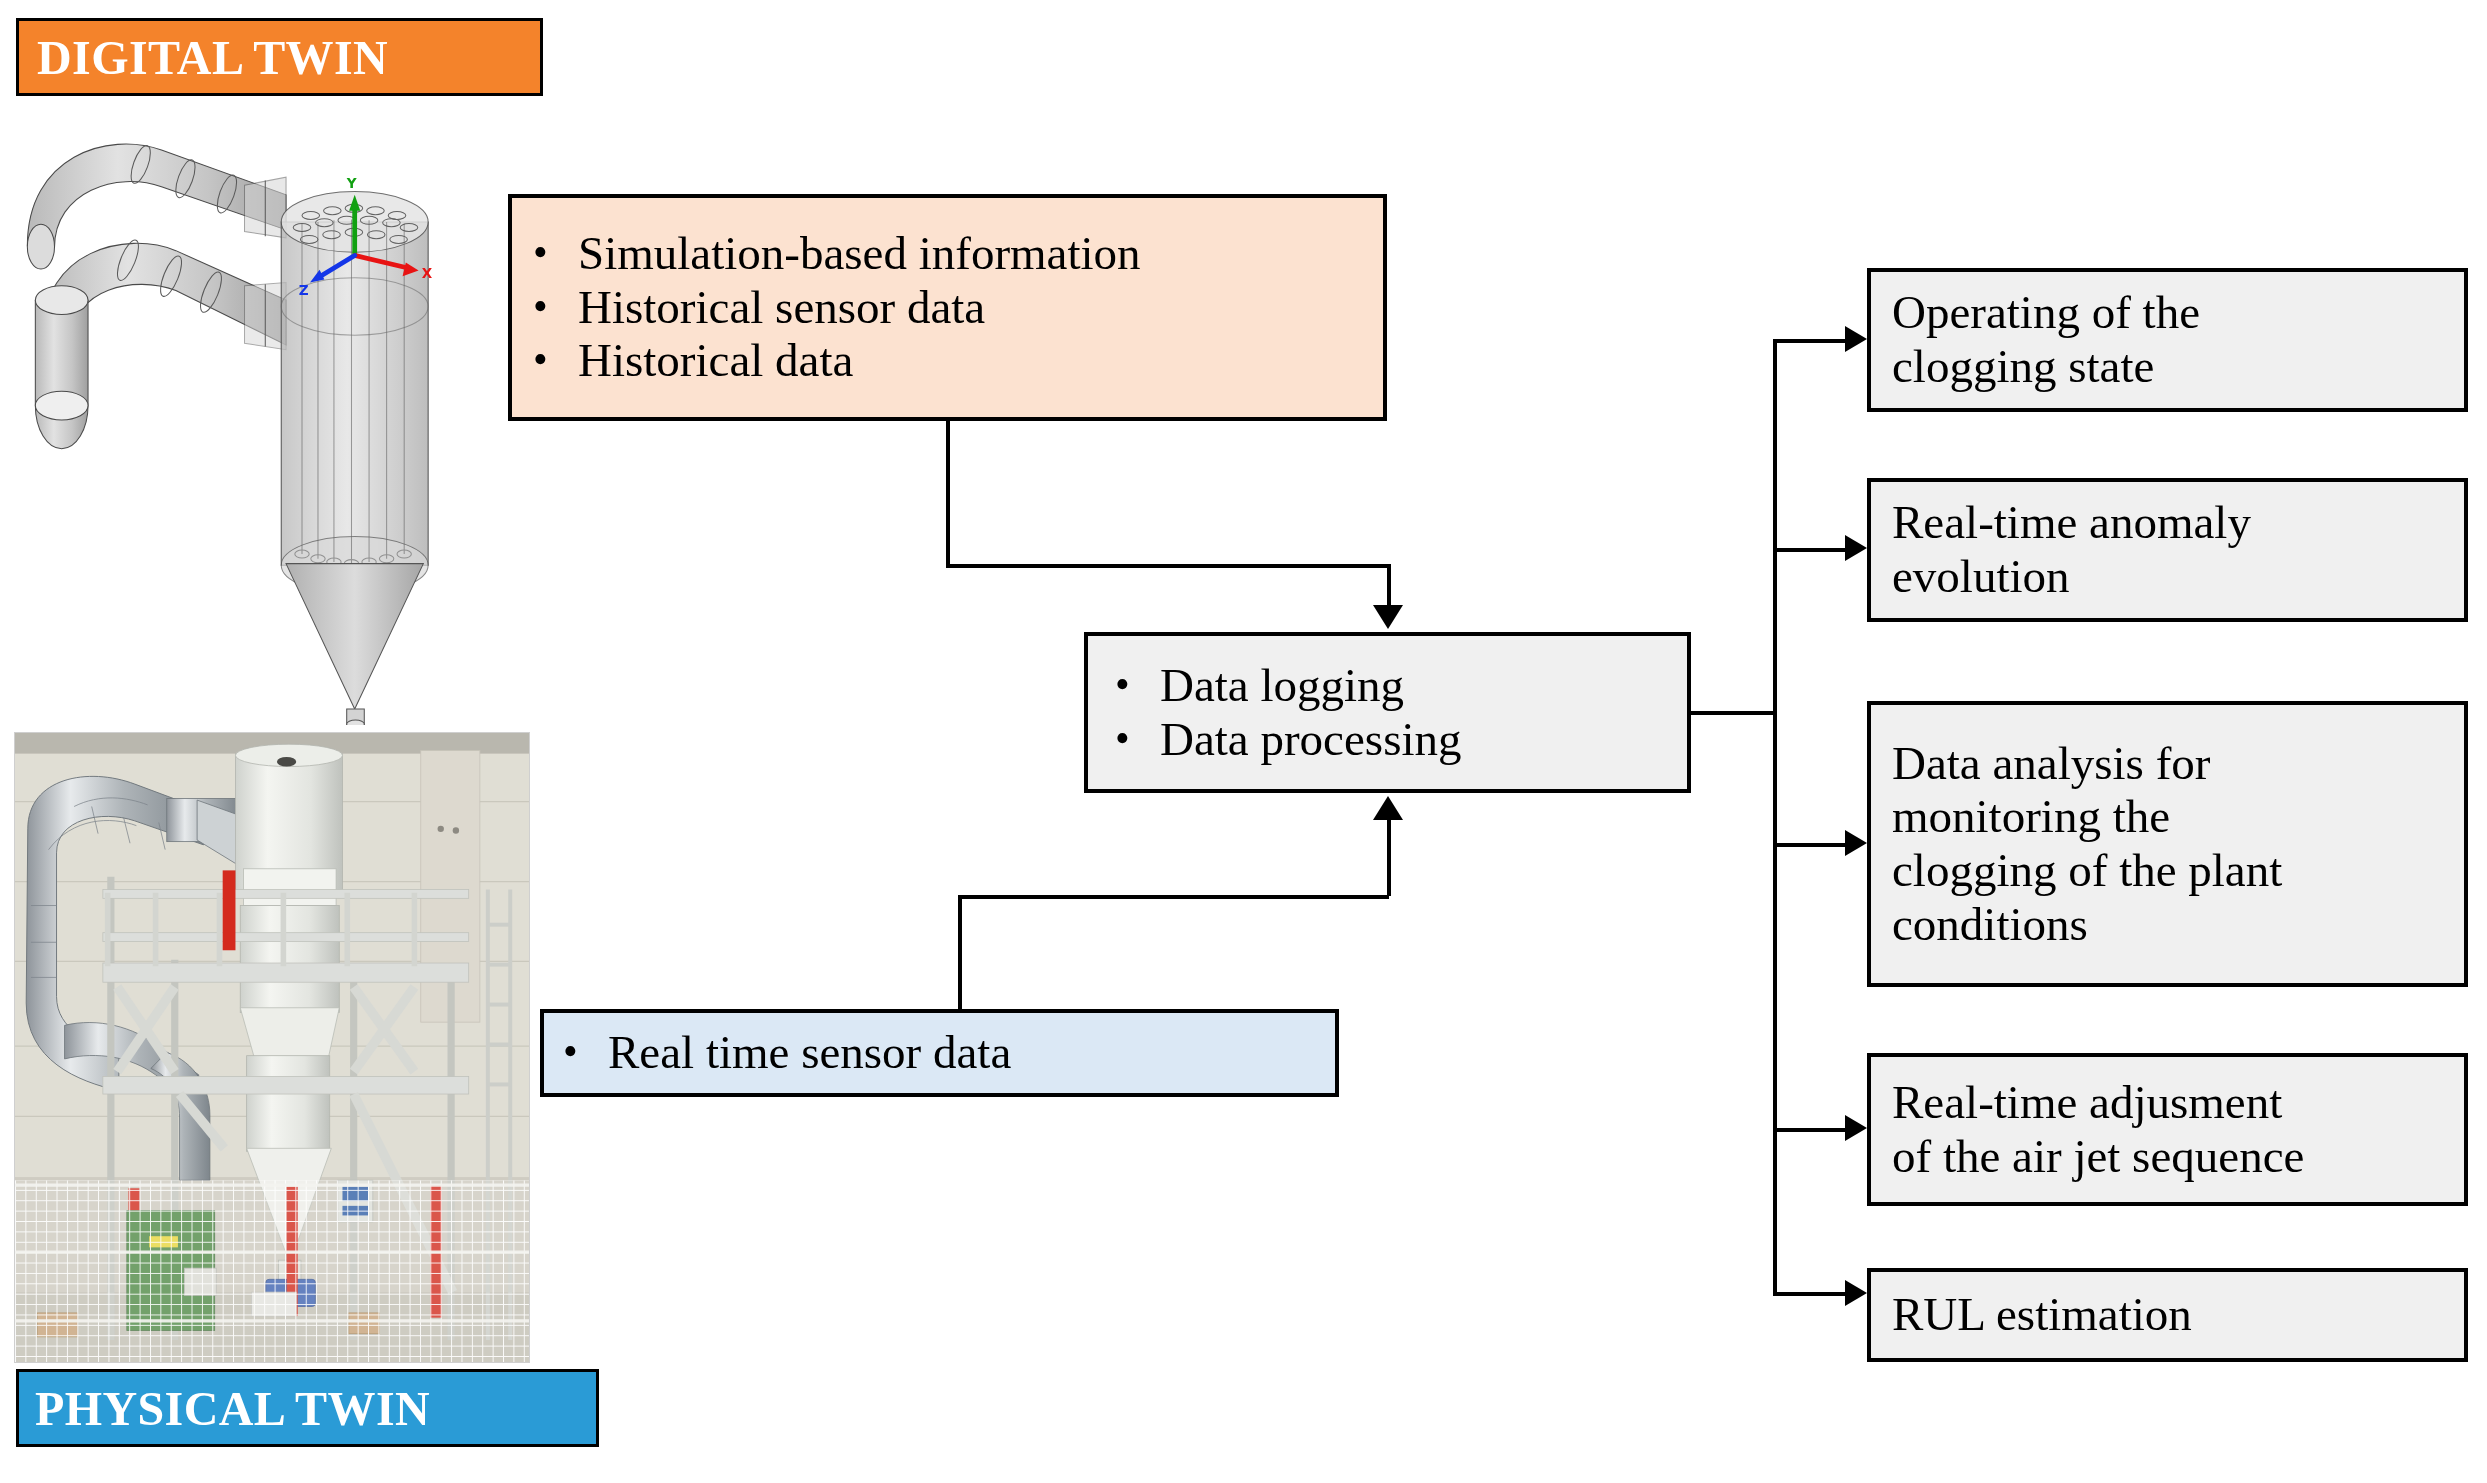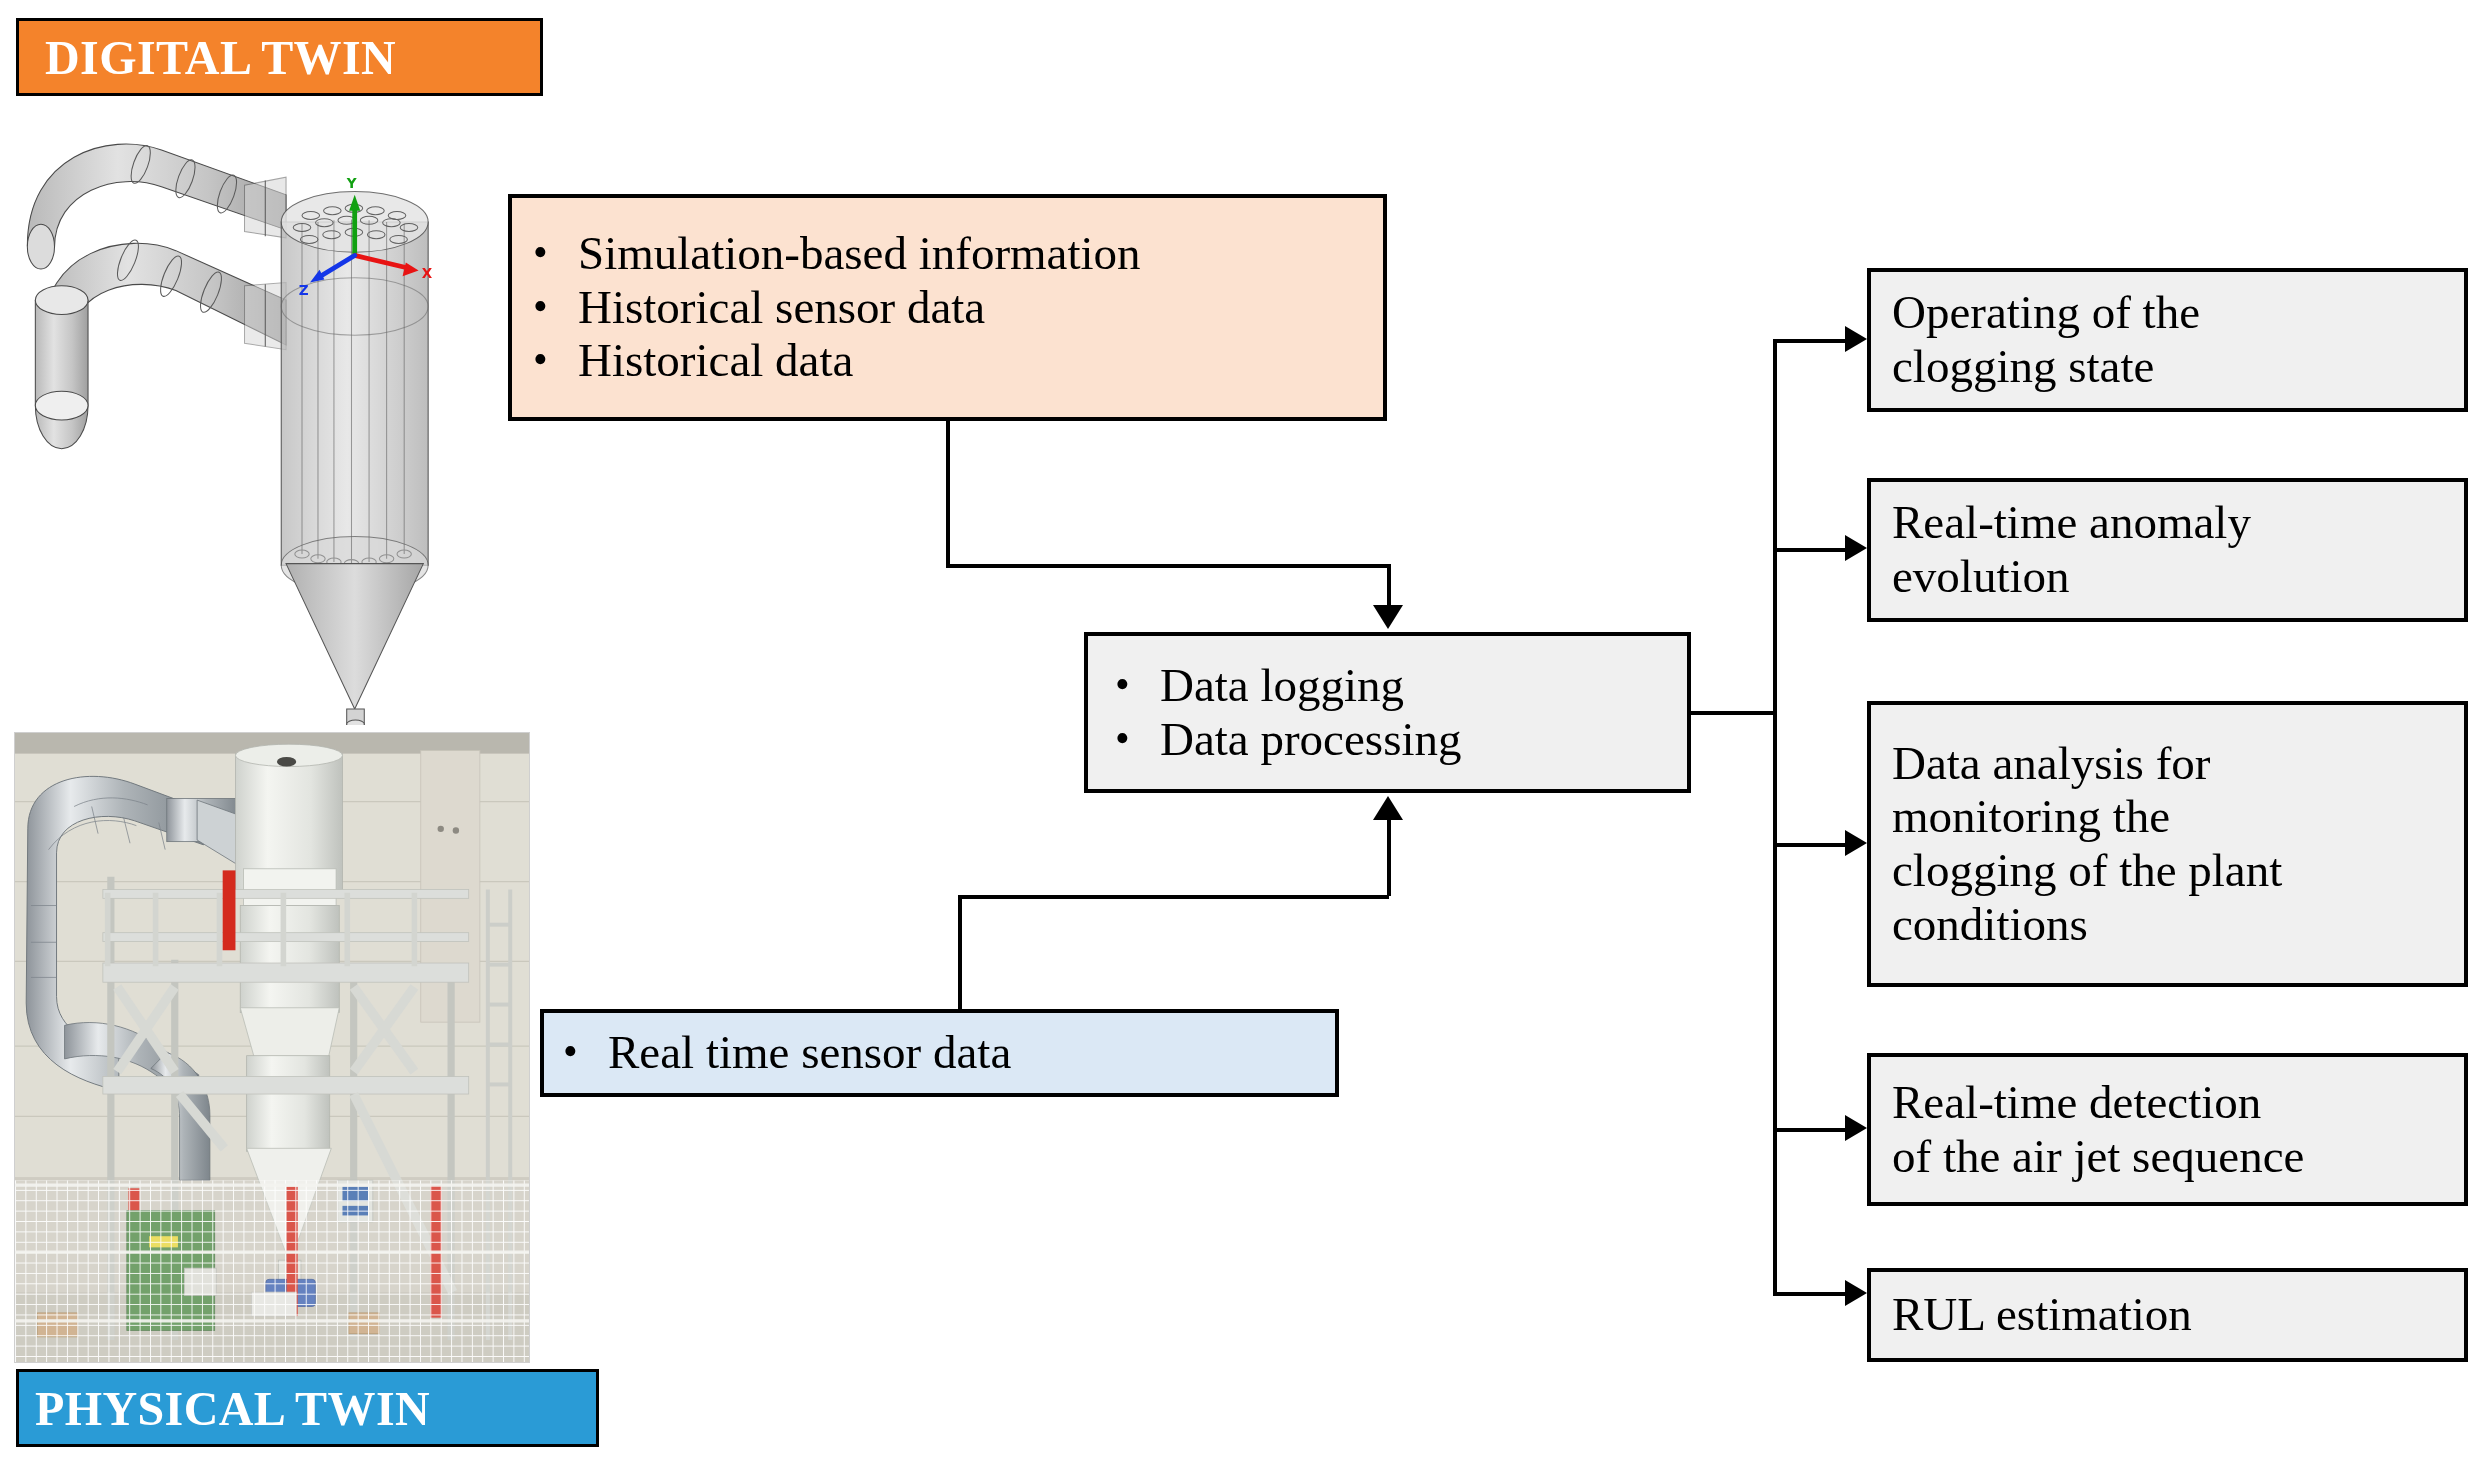--- a/index.html
+++ b/index.html
@@ -8,21 +8,21 @@
 
   .abs{position:absolute;}
 
   
   .banner{
     position:absolute;border:3.2px solid #000;color:#fff;font-weight:bold;
     display:flex;align-items:center;box-sizing:border-box;
     letter-spacing:0.4px;
   }
   #digital-twin-banner{left:16px;top:18.4px;width:527px;height:78px;
-    background:#F4832B;font-size:48px;padding-left:26px;}
+    background:#F4832B;font-size:48px;padding-left:18px;}
   #physical-twin-banner{left:16px;top:1369px;width:583px;height:78px;
     background:#2A9BD6;font-size:48px;padding-left:16px;}
 
   
   .fbox{position:absolute;border:4.8px solid #000;box-sizing:border-box;
         background:#f0f0f0;display:flex;flex-direction:column;
         justify-content:center;font-size:47px;line-height:1.14;color:#000;}
   .fbox.peach{background:#FCE2D0;}
   .fbox.blue{background:#DBE8F5;}
   .fbox .pad{padding:0 21px;}
@@ -374,21 +374,21 @@
   <div class="pad">
     <div>Data analysis for</div>
     <div>monitoring the</div>
     <div>clogging of the plant</div>
     <div>conditions</div>
   </div>
 </div>
 
 <div class="fbox" id="out-3">
   <div class="pad">
-    <div>Real-time detection</div>
+    <div>Real-time adjusment</div>
     <div>of the air jet sequence</div>
   </div>
 </div>
 
 <div class="fbox" id="out-4">
   <div class="pad">
     <div>RUL estimation</div>
   </div>
 </div>
 

